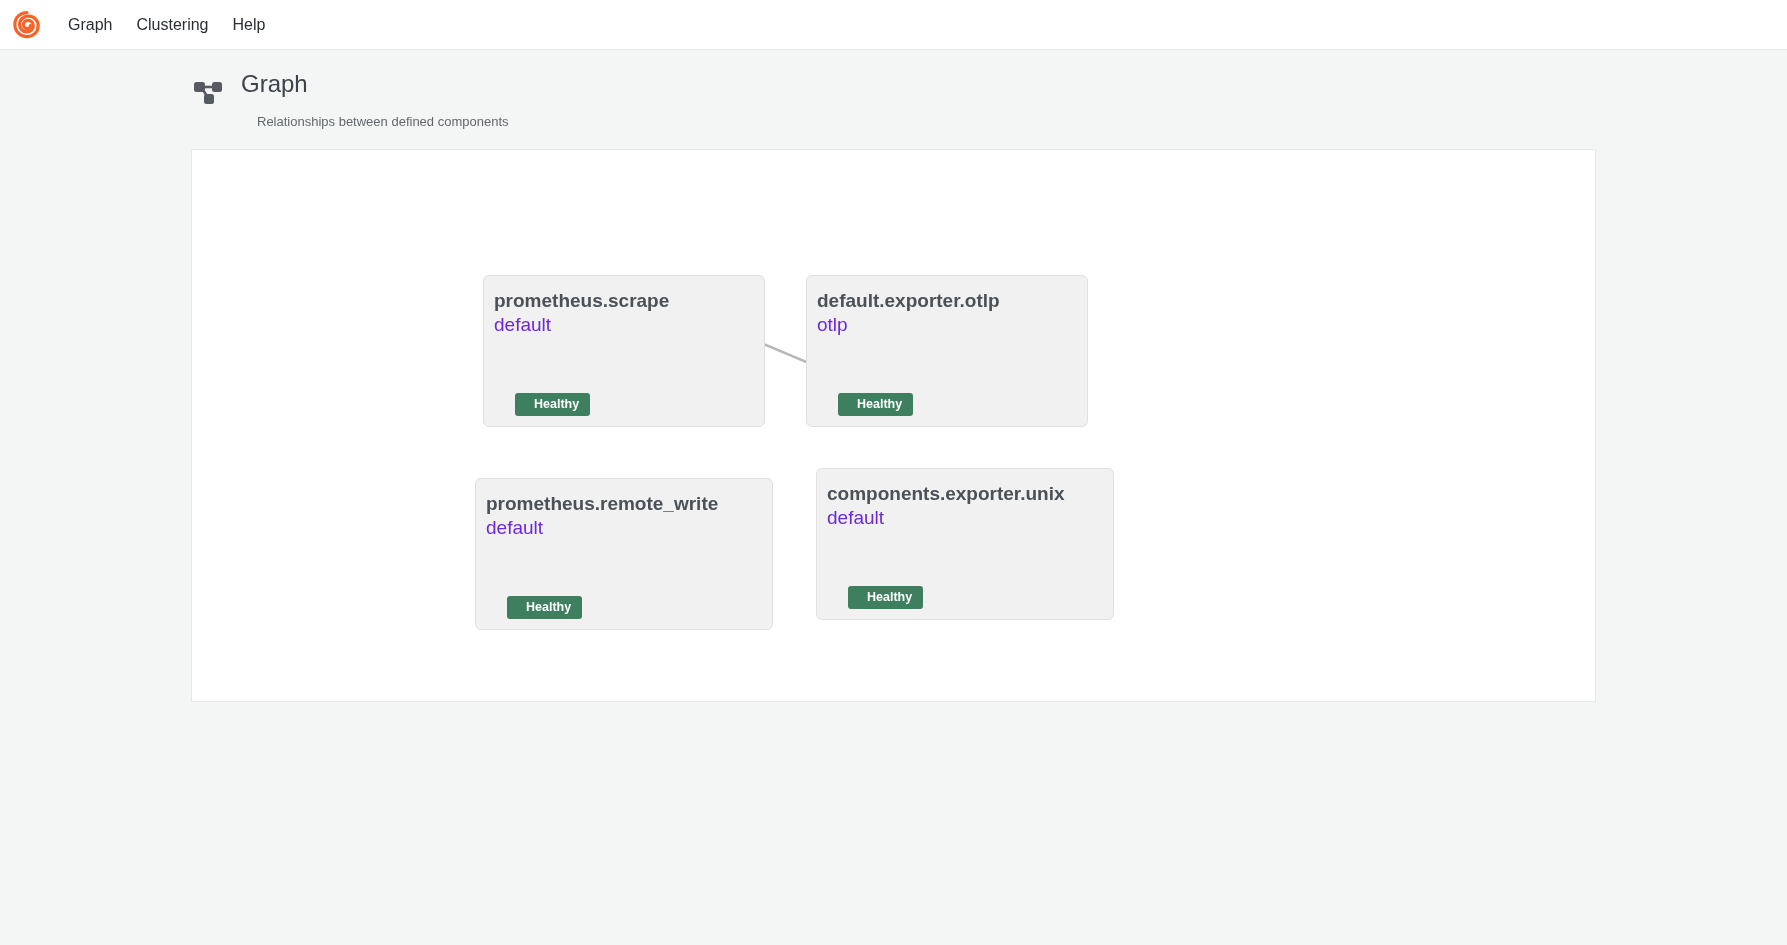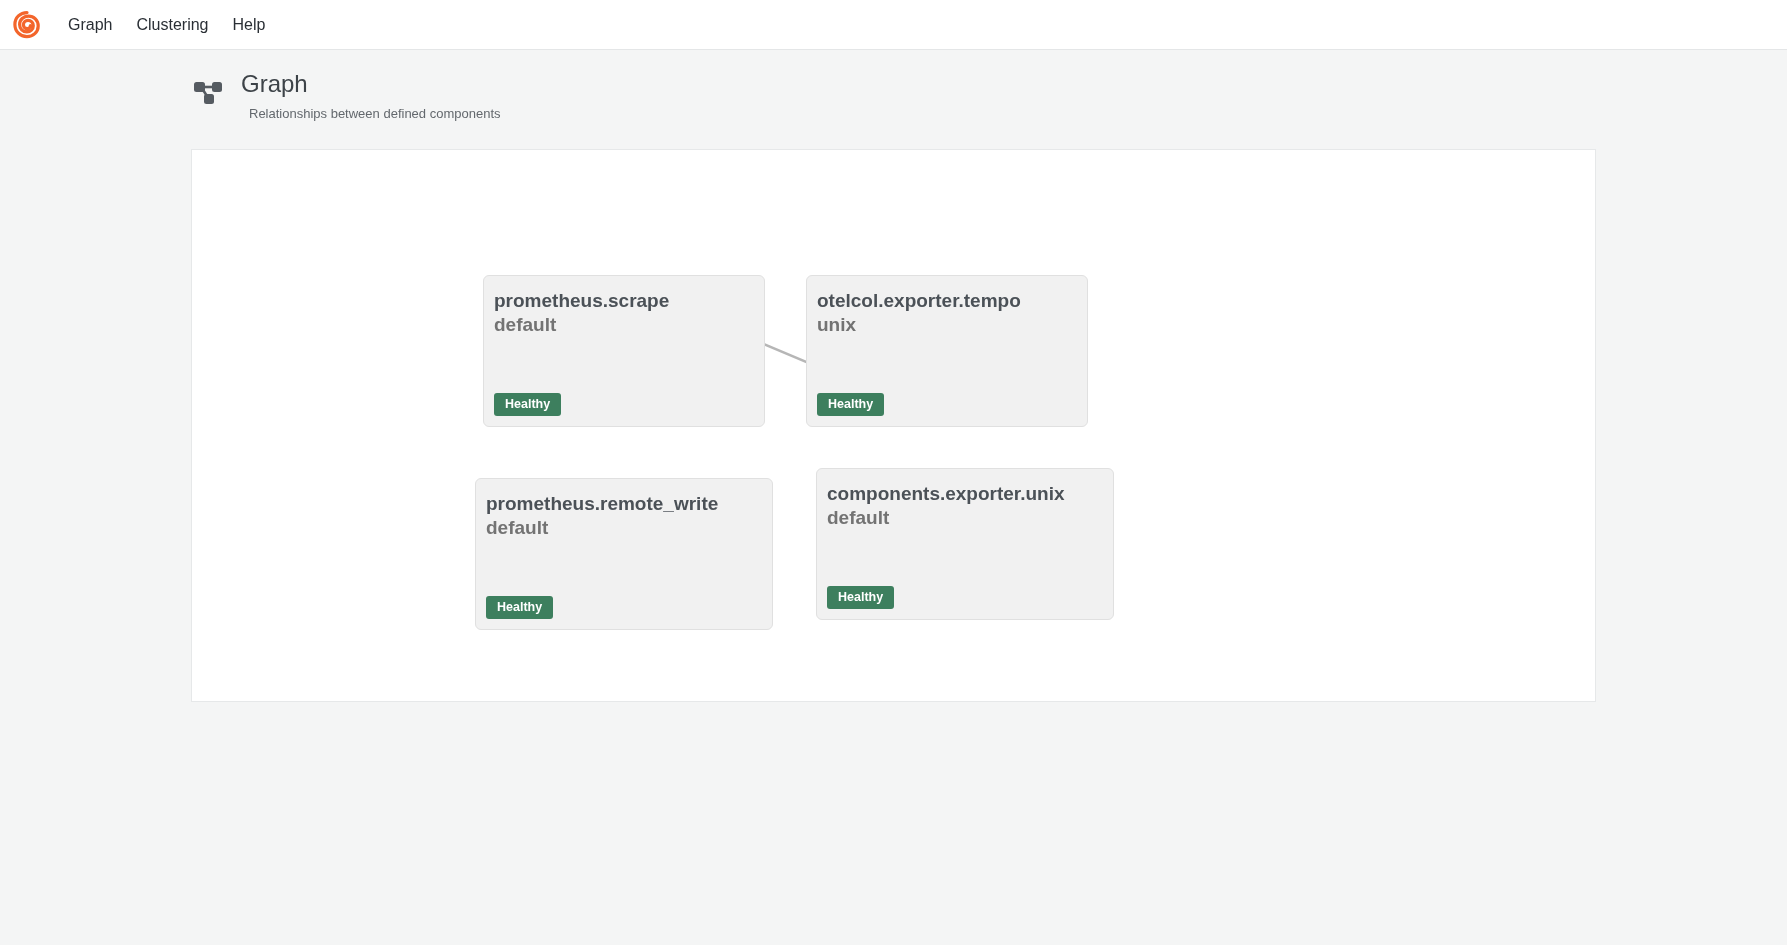--- a/index.html
+++ b/index.html
@@ -53,21 +53,21 @@
   .page-title {
     font-size: 24px;
     font-weight: 400;
     color: #3d4348;
     line-height: 1.15;
     margin: 0 0 4px 0;
   }
   .page-subtitle {
     font-size: 13px;
     color: #63686d;
-    margin: 8px;
+    margin: 16px;
     line-height: 1.2;
   }
 
   
   .panel {
     position: absolute;
     left: 191px; top: 149px;
     width: 1405px; height: 553px;
     background: #ffffff;
     border: 1px solid #e6e8e9;
@@ -100,37 +100,38 @@
   }
   .node-title {
     font-size: 19px;
     font-weight: bold;
     color: #4b5157;
     line-height: 1.15;
     white-space: nowrap;
   }
   .node-label {
     font-size: 19px;
-    font-weight: 700;
-    color: #737373;
+    font-weight: 400;
+    color: #6d28d9;
     line-height: 1.25;
     margin-top: 1px;
     white-space: nowrap;
   }
   .node-spacer { flex: 1 1 auto; min-height: 20px; }
   .status-badge {
     align-self: flex-start;
     background: #3d7f5e;
     color: #ffffff;
     font-size: 12.5px;
     font-weight: bold;
-    padding: 5px 11px 6px 11px;
+    padding: 5px 11px 6px 19px;
     border-radius: 3px;
     line-height: 1;
     white-space: nowrap;
+    margin-left: 21px;
   }
 </style>
 </head>
 <body>
 
 <div class="navbar">
   <div class="logo">
     <svg width="28" height="28" viewBox="0 0 28 28" aria-hidden="true">
       <path d="M14 1.6C7.2 1.6 1.9 6.6 1.9 13.4c0 7 5.3 12.2 12 12.2 6.1 0 11.3-4.4 11.3-10.6 0-5.6-4.3-9.9-9.8-9.9-4.9 0-8.8 3.6-8.8 8.4 0 4.2 3.2 7.4 7.3 7.4 3.6 0 6.4-2.7 6.4-6.2 0-3-2.3-5.4-5.3-5.4-2.6 0-4.6 2-4.6 4.5 0 2.2 1.7 3.9 3.8 3.9 1.8 0 3.2-1.4 3.2-3.1" fill="none" stroke="#f3652b" stroke-width="3.2" stroke-linecap="round"></path>
     </svg>
@@ -176,22 +177,22 @@
     </svg>
 
     <div class="node" id="node-0" style="left: 291px; top: 125px; width: 282px; height: 152px;">
       <div class="node-title">prometheus.scrape</div>
       <div class="node-label">default</div>
       <div class="node-spacer"></div>
       <div class="status-badge" style="background: rgb(61, 127, 94);">Healthy</div>
     </div>
 
     <div class="node" id="node-1" style="left: 614px; top: 125px; width: 282px; height: 152px;">
-      <div class="node-title">otelcol.exporter.tempo</div>
-      <div class="node-label">unix</div>
+      <div class="node-title">default.exporter.otlp</div>
+      <div class="node-label">otlp</div>
       <div class="node-spacer"></div>
       <div class="status-badge" style="background: rgb(61, 127, 94);">Healthy</div>
     </div>
 
     <div class="node" id="node-2" style="left: 283px; top: 328px; width: 298px; height: 152px;">
       <div class="node-title">prometheus.remote_write</div>
       <div class="node-label">default</div>
       <div class="node-spacer"></div>
       <div class="status-badge" style="background: rgb(61, 127, 94);">Healthy</div>
     </div>

